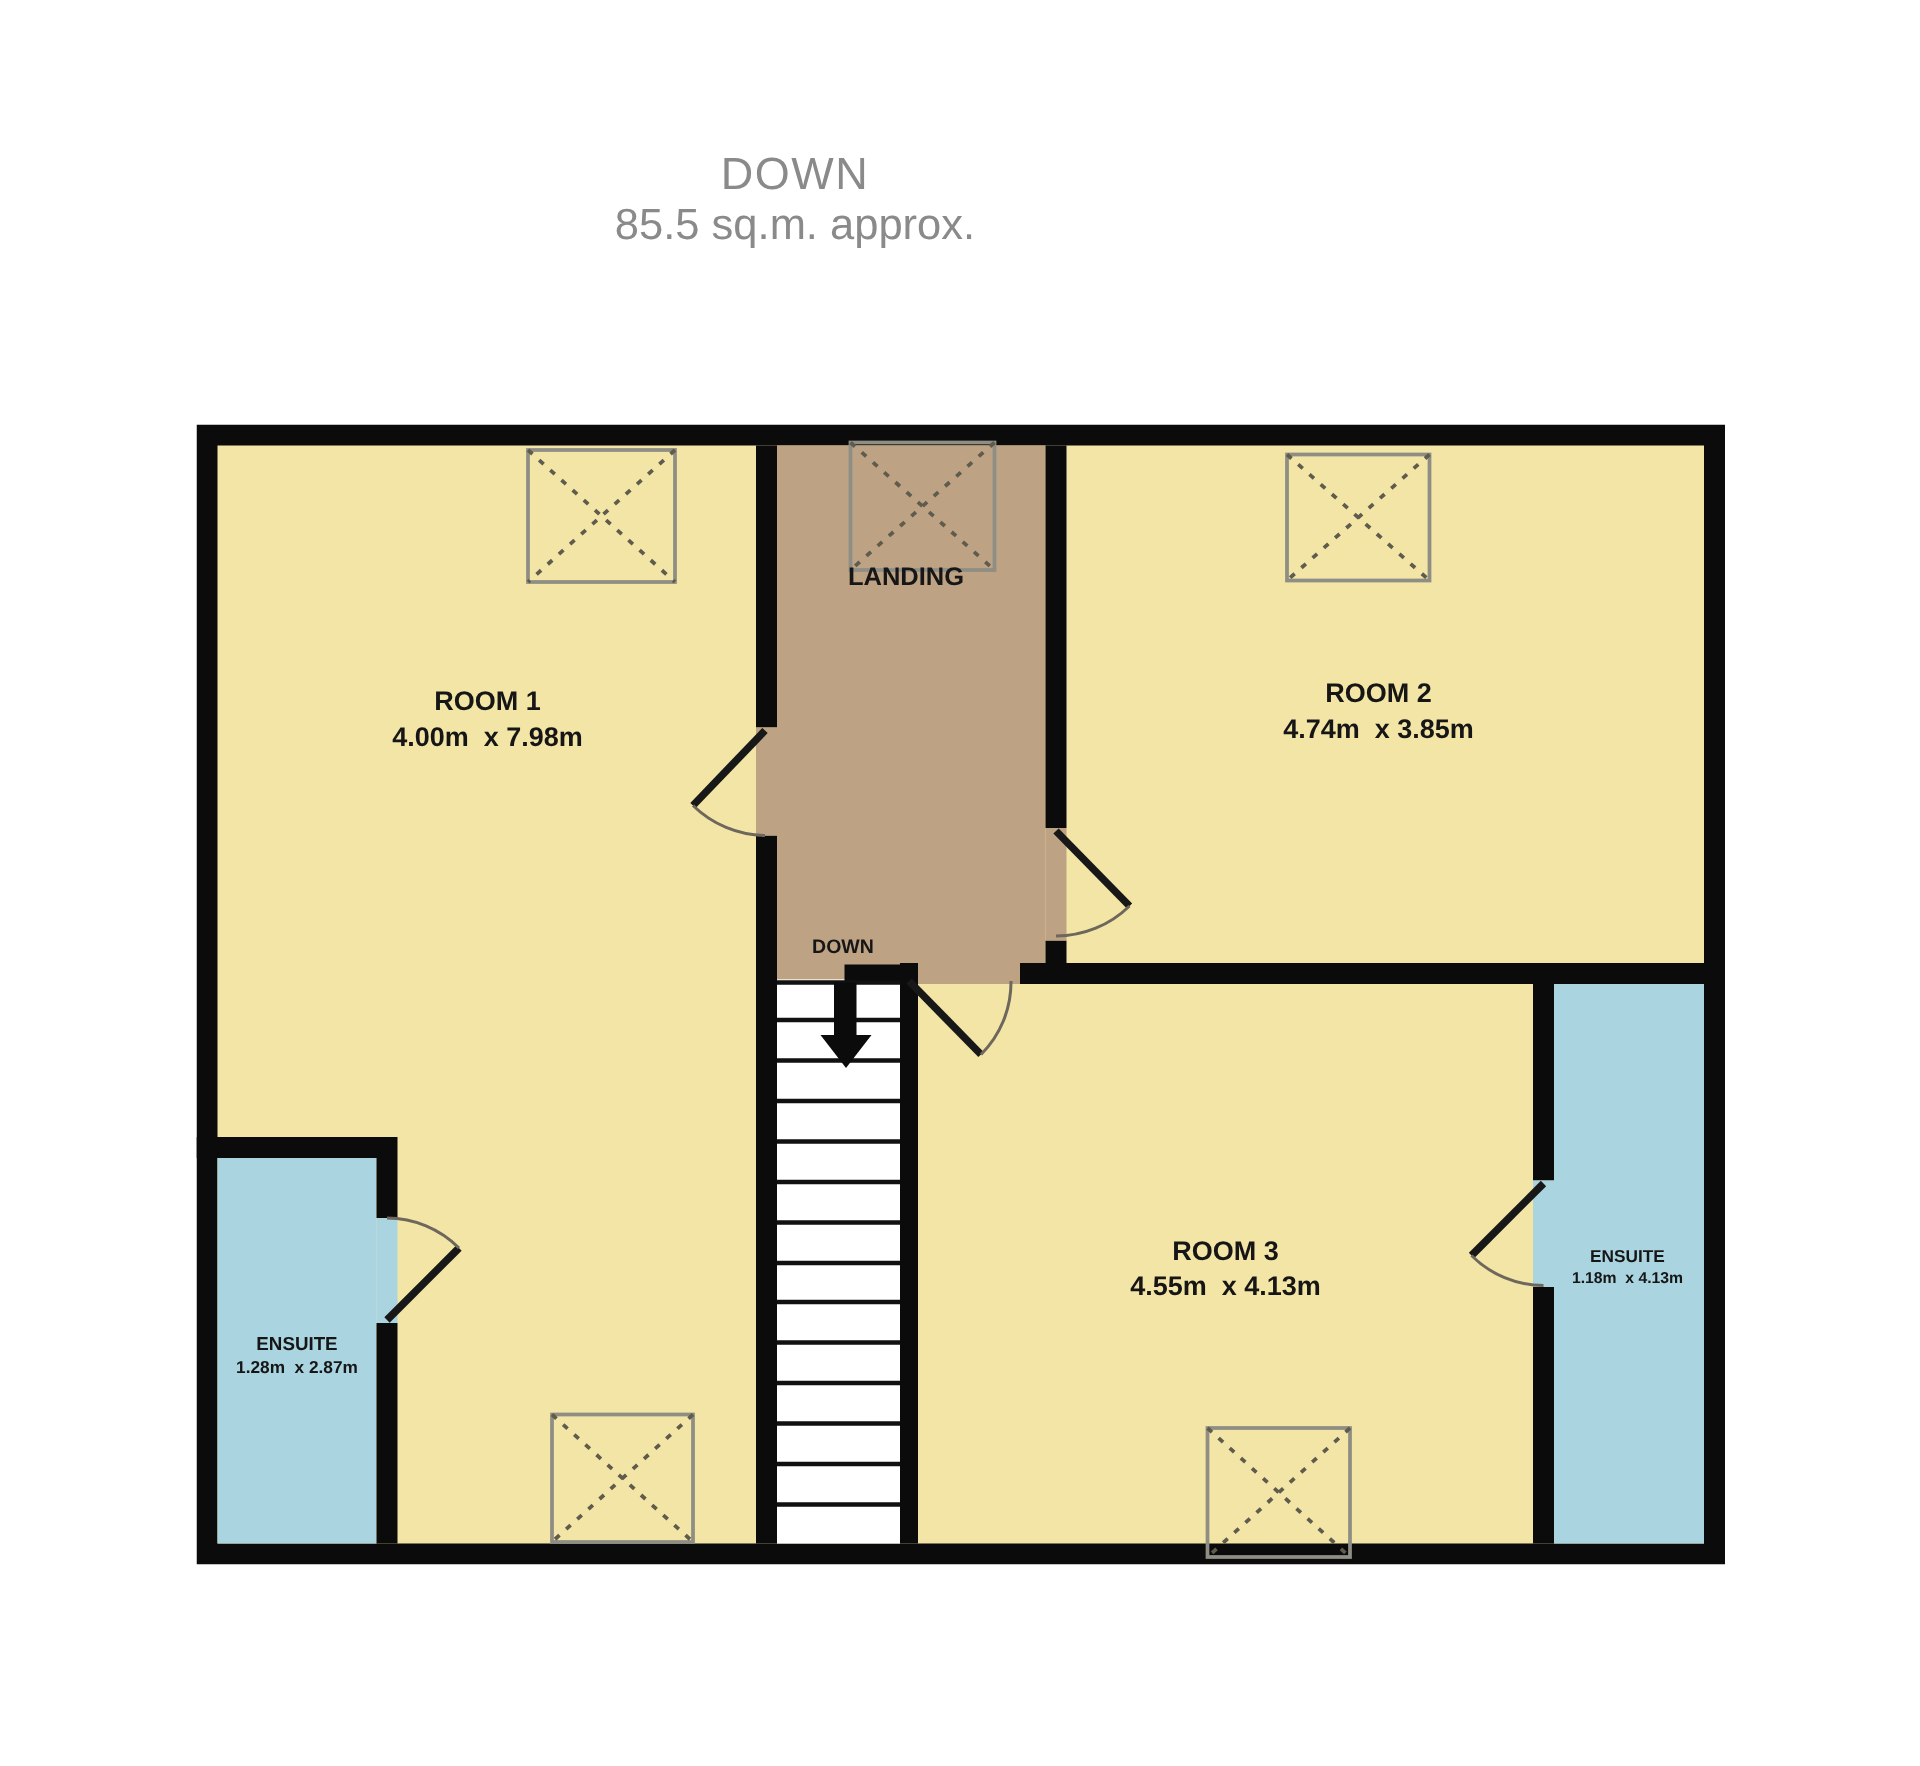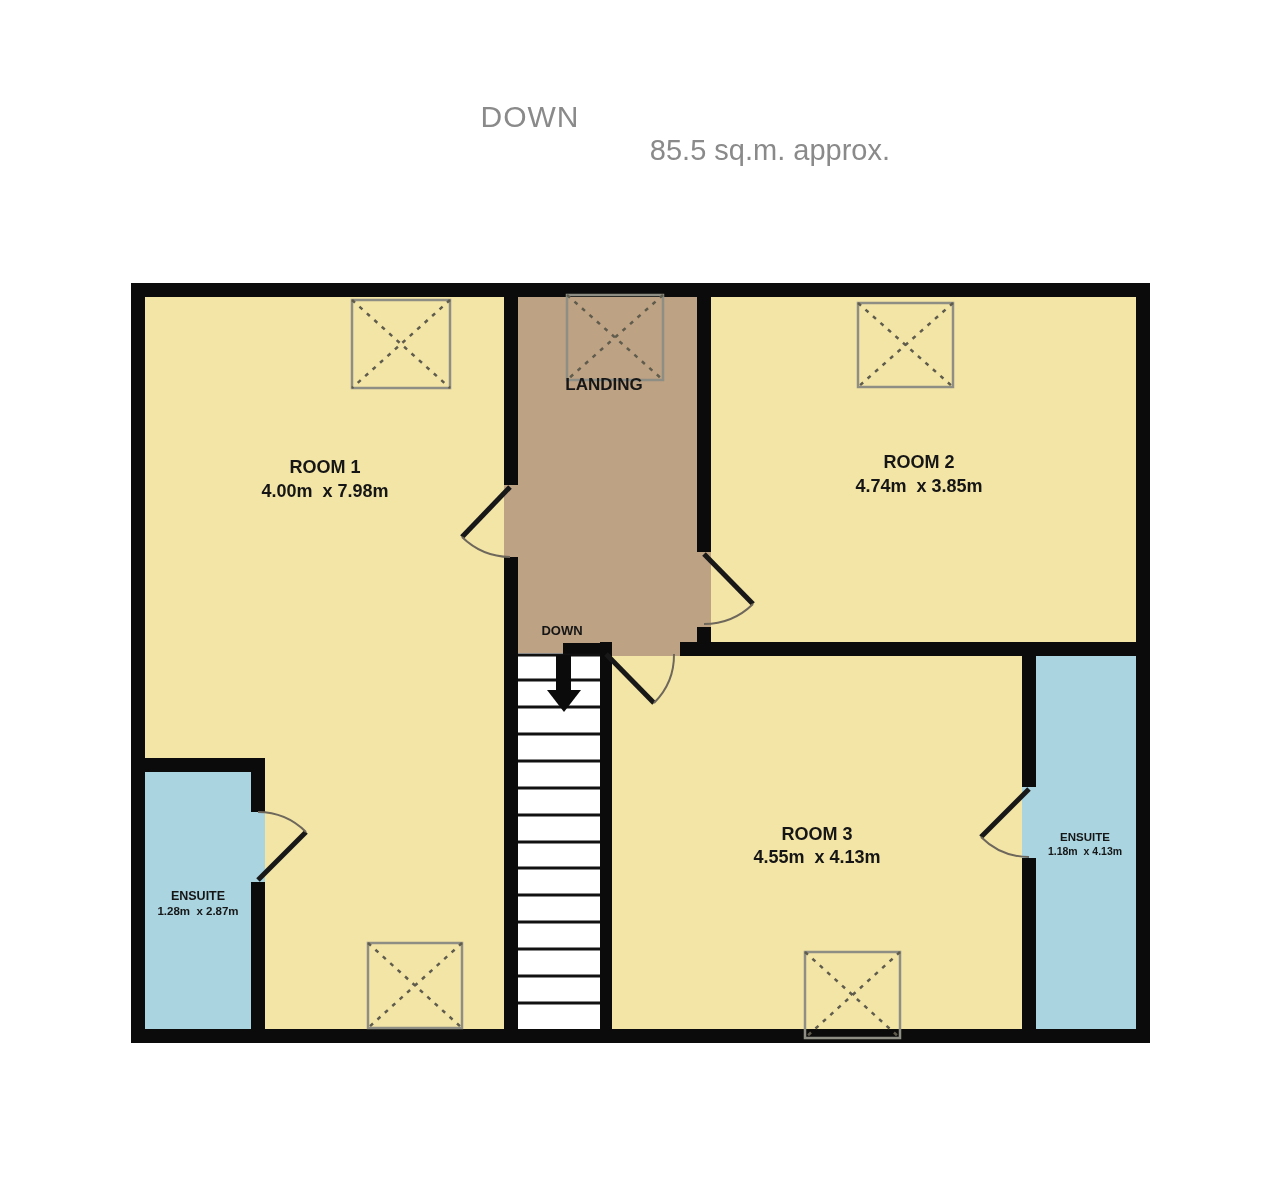--- a/index.html
+++ b/index.html
@@ -5,21 +5,21 @@
   html,body{margin:0;padding:0;background:#ffffff;}
   #screen{
     position:relative;width:1280px;height:1177px;background:#ffffff;
     font-family:"Liberation Sans",sans-serif;overflow:hidden;
   }
   #plan-header{
     position:absolute;left:170px;top:100px;width:720px;
     text-align:center;color:#8a8a8a;
   }
   #plan-header .title{font-size:30px;line-height:34px;letter-spacing:1px;}
-  #plan-header .subtitle{font-size:29px;line-height:33px;text-align:right;}
+  #plan-header .subtitle{font-size:29px;line-height:33px;}
   #floor-plan{position:absolute;left:131px;top:283px;}
   svg text{fill:#161616;font-family:"Liberation Sans",sans-serif;font-weight:bold;}
   text.room-name{font-size:18px;}
   text.room-dims{font-size:18px;}
   text.landing-name{font-size:17px;}
   text.down-label{font-size:13px;}
   text.ensuite-name{font-size:12.5px;}
   text.ensuite-dims{font-size:11.5px;}
   text.ensuite-name-sm{font-size:11.5px;}
   text.ensuite-dims-sm{font-size:10.5px;}

